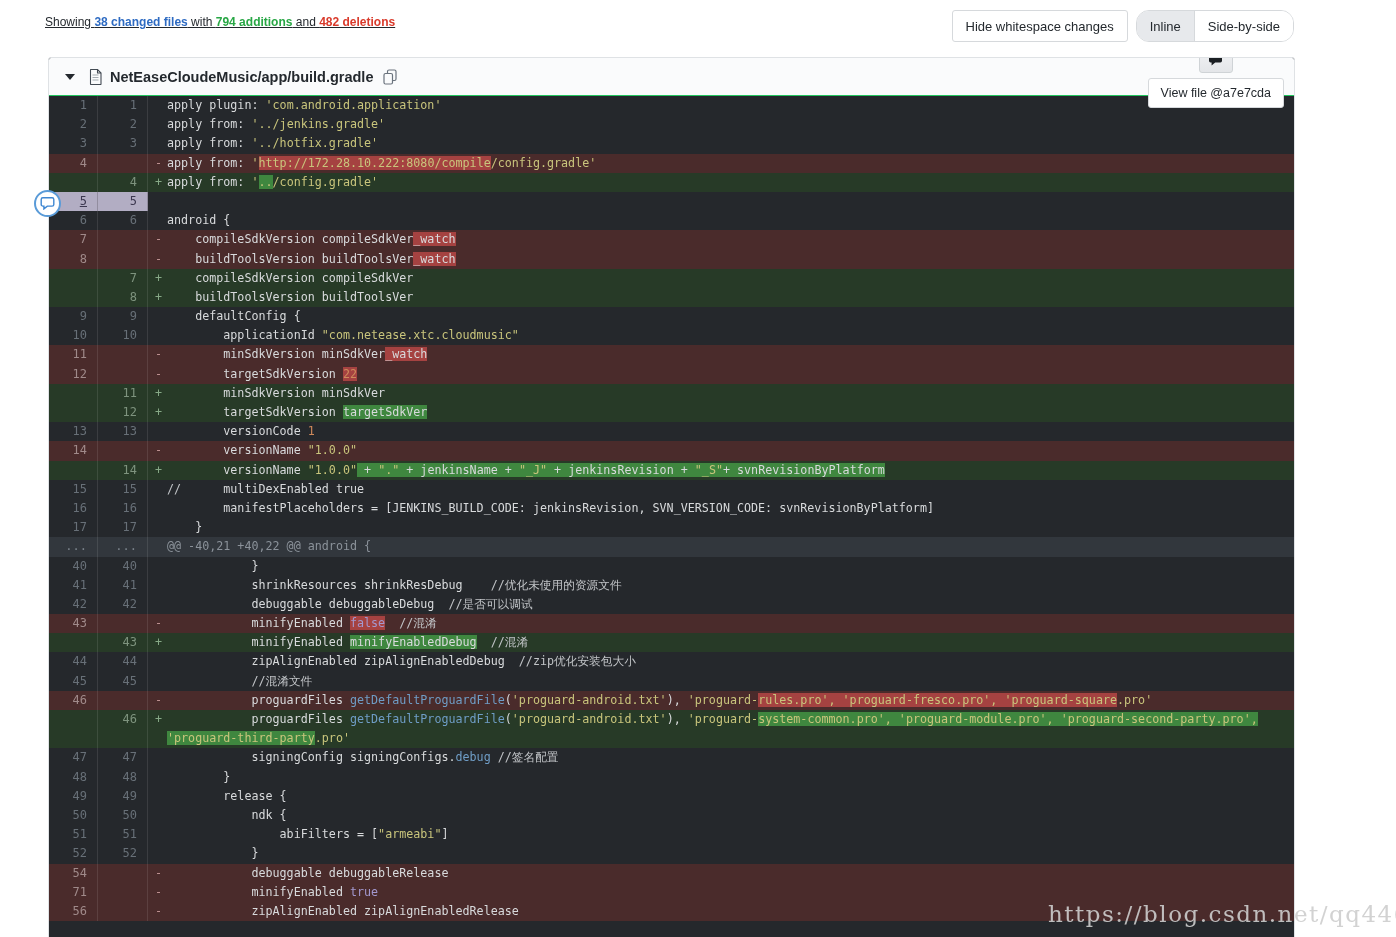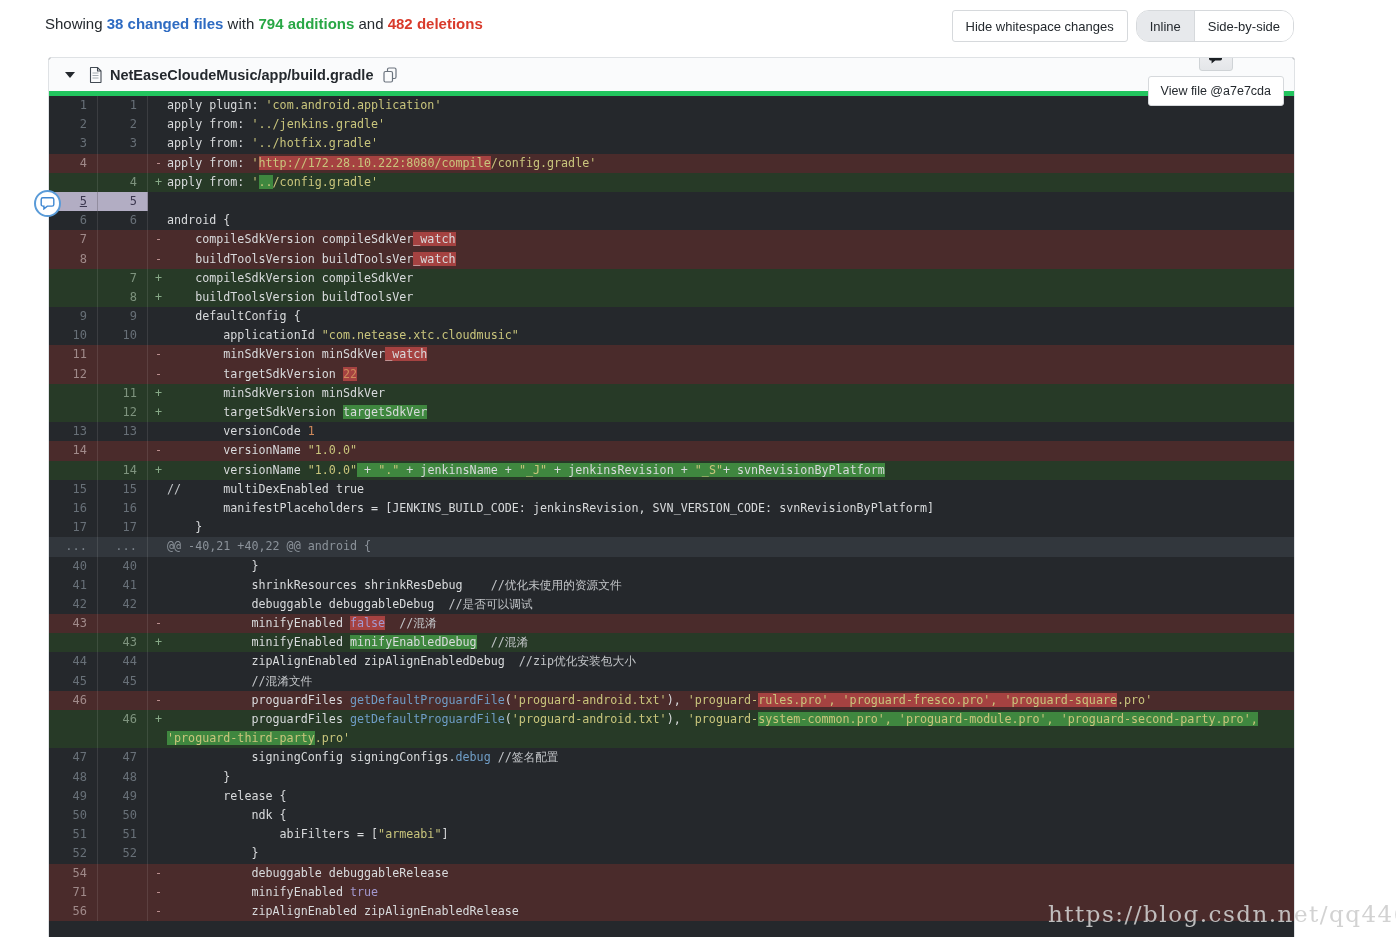--- a/index.html
+++ b/index.html
@@ -3,38 +3,38 @@
 <meta charset="utf-8">
 <style>
   * { margin:0; padding:0; box-sizing:border-box; }
   html,body { width:1396px; height:937px; overflow:hidden; background:#fff;
     font-family:"Liberation Sans", sans-serif; color:#24292e; position:relative; }
 
   .top-divider { position:absolute; top:6px; left:0; width:690px; height:1px; background:#e4e4e6; }
 
   
   .topbar { position:absolute; top:0; left:0; right:0; height:57px; background:#fff; }
-  .summary { position:absolute; left:45px; top:15px; font-size:15px; color:#24292e; }
+  .summary { position:absolute; left:45px; top:15px; font-size:12px; color:#24292e;text-decoration:underline; }
   .lnk { color:var(--link-blue,#2e6bc2); font-weight:bold; text-decoration:none; cursor:pointer; }
   .adds { color:var(--addition-green,#28a745); font-weight:bold; }
   .dels { color:var(--deletion-red,#d93a2b); font-weight:bold; }
 
   .top-actions { position:absolute; top:10px; right:102px; display:flex; gap:8px; height:32px; }
   .btn { display:inline-flex; align-items:center; justify-content:center; padding:0 13px;
     border:1px solid #d6d9dc; border-radius:3px; background:#fff; font-size:13px; color:#24292e;
     cursor:pointer; white-space:nowrap;text-align:center; }
   .btn-group { display:inline-flex; border:1px solid #d6d9dc; border-radius:13px; overflow:hidden; }
   .btn-group .btn { border:none; border-radius:0; }
   .btn-group .btn + .btn { border-left:1px solid #d6d9dc; }
   .btn.active { background:#e7e9ec; }
 
   
   .file-box { position:absolute; left:48px; top:57px; width:1247px; height:883px;
     border:1px solid #dfe2e5; border-radius:3px 3px 0 0; overflow:hidden; background:var(--code-bg,#25282c); }
-  .file-head { height:38px; background:#fafbfc; border-bottom:5px solid #22c55e;
+  .file-head { height:38px; background:#fafbfc; border-bottom:1px solid #22c55e;
     display:flex; align-items:center; padding:0 10px 0 16px; }
   .caret { width:0; height:0; border-left:5px solid transparent; border-right:5px solid transparent;
     border-top:6px solid #24292e; margin-right:14px; cursor:pointer; }
   .ficon { margin-right:8px; display:flex; }
   .fname { font-size:14.5px; font-weight:bold; color:#24292e; }
   .copy-ic { margin-left:10px; display:flex; cursor:pointer; }
   .head-right { margin-left:auto; display:flex; align-items:center; gap:5px;flex-direction:column; }
   .cmt-btn { width:34px; height:27px; border:1px solid #cfd3d6; border-radius:3px;
     background:linear-gradient(#f2f3f5,#e4e6e9); display:flex; align-items:center; justify-content:center; cursor:pointer; }
   .viewfile-btn { height:30px; padding:0 12px; font-size:12.5px; }

